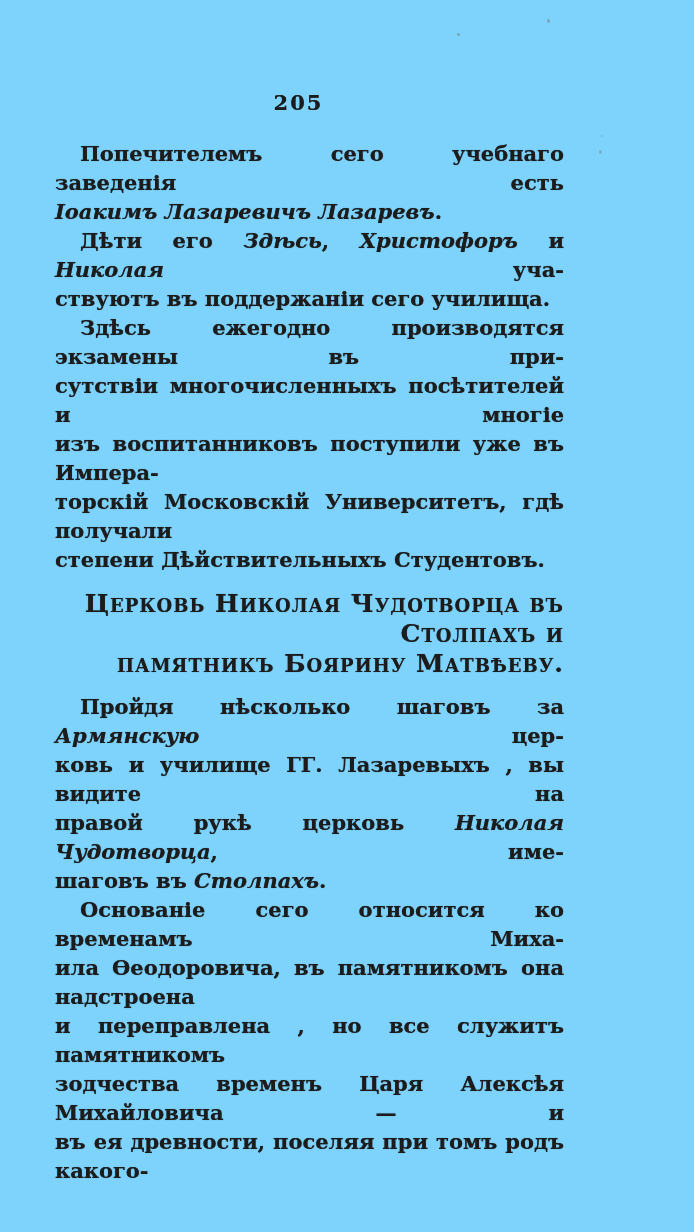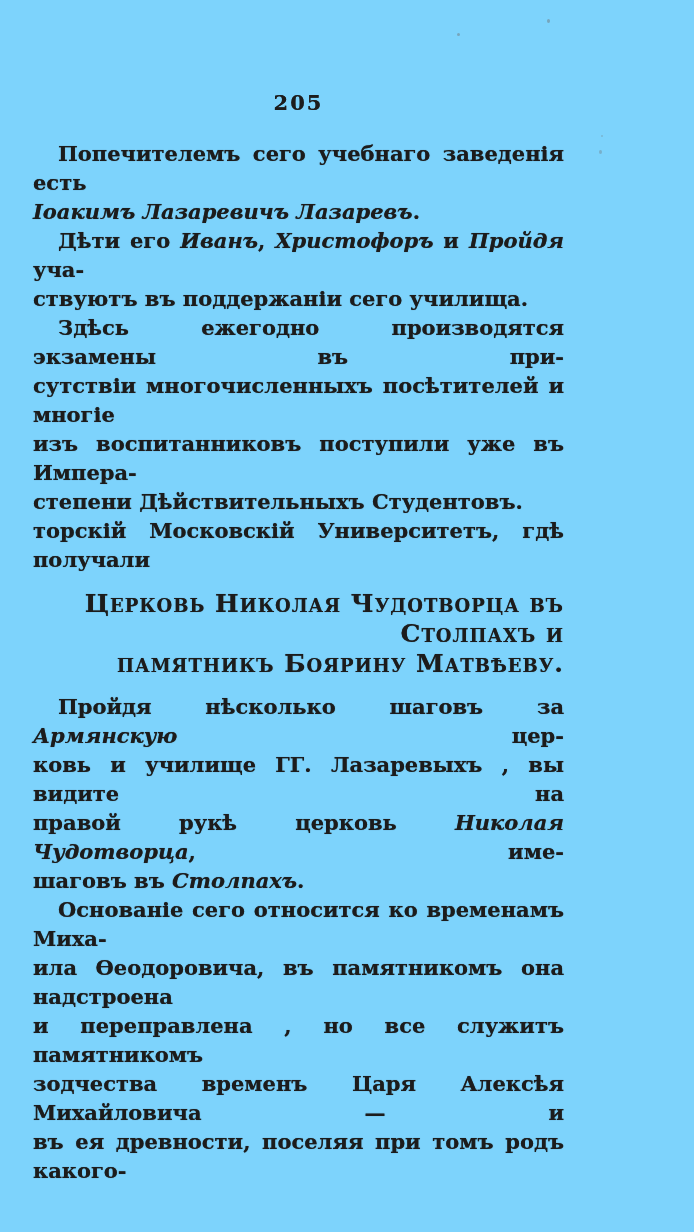--- a/index.html
+++ b/index.html
@@ -30,21 +30,21 @@
     position: absolute;
     top: 139px;
     left: 33px;
     width: 531px;
     font-size: 21px;
     font-weight: bold;
     line-height: 29px;
     text-shadow: 0 0 0.7px rgba(28,28,28,0.75);
   }
 
-  .line { min-height: 29px; }
+  .line { min-height: 29px; margin-left: 22px; }
   .line.j { text-align: justify; text-align-last: justify; }
   .line.ind { text-indent: 25px; }
 
   .it { font-style: italic; }
 
   .block.heading {
     margin: 15px 0 13px 0;
     font-variant: small-caps;
     font-size: 25px;
     letter-spacing: 1px;
@@ -72,29 +72,29 @@
   <div class="speck s4"></div>
 
   <div class="pagenum">205</div>
 
   <div class="body-text">
       <div class="block paragraph">
         <div class="line j ind"><span>Попечителемъ сего учебнаго заведенія есть</span></div>
         <div class="line"><span class="it">Іоакимъ Лазаревичъ Лазаревъ</span><span>.</span></div>
       </div>
       <div class="block paragraph">
-        <div class="line j ind"><span>Дѣти его </span><span class="it">Иванъ</span><span>, </span><span class="it">Христофоръ</span><span> и </span><span class="it">Пройдя</span><span> уча-</span></div>
+        <div class="line j ind"><span>Дѣти его </span><span class="it">Здѣсь</span><span>, </span><span class="it">Христофоръ</span><span> и </span><span class="it">Николая</span><span> уча-</span></div>
         <div class="line"><span>ствуютъ въ поддержаніи сего училища.</span></div>
       </div>
       <div class="block paragraph">
         <div class="line j ind"><span>Здѣсь ежегодно производятся экзамены въ при-</span></div>
         <div class="line j"><span>сутствіи многочисленныхъ посѣтителей и многіе</span></div>
         <div class="line j"><span>изъ воспитанниковъ поступили уже въ Импера-</span></div>
+        <div class="line j"><span>торскій Московскій Университетъ, гдѣ получали</span></div>
         <div class="line"><span>степени Дѣйствительныхъ Студентовъ.</span></div>
-        <div class="line j"><span>торскій Московскій Университетъ, гдѣ получали</span></div>
       </div>
       <div class="block heading">
         <div class="line"><span>Церковь Николая Чудотворца въ Столпахъ и</span></div>
         <div class="line"><span>памятникъ Боярину Матвѣеву.</span></div>
       </div>
       <div class="block paragraph">
         <div class="line j ind"><span>Пройдя нѣсколько шаговъ за </span><span class="it">Армянскую</span><span> цер-</span></div>
         <div class="line j"><span>ковь и училище ГГ. Лазаревыхъ , вы видите на</span></div>
         <div class="line j"><span>правой рукѣ церковь </span><span class="it">Николая Чудотворца</span><span>, име-</span></div>
         <div class="line"><span>шаговъ въ </span><span class="it">Столпахъ</span><span>.</span></div>

